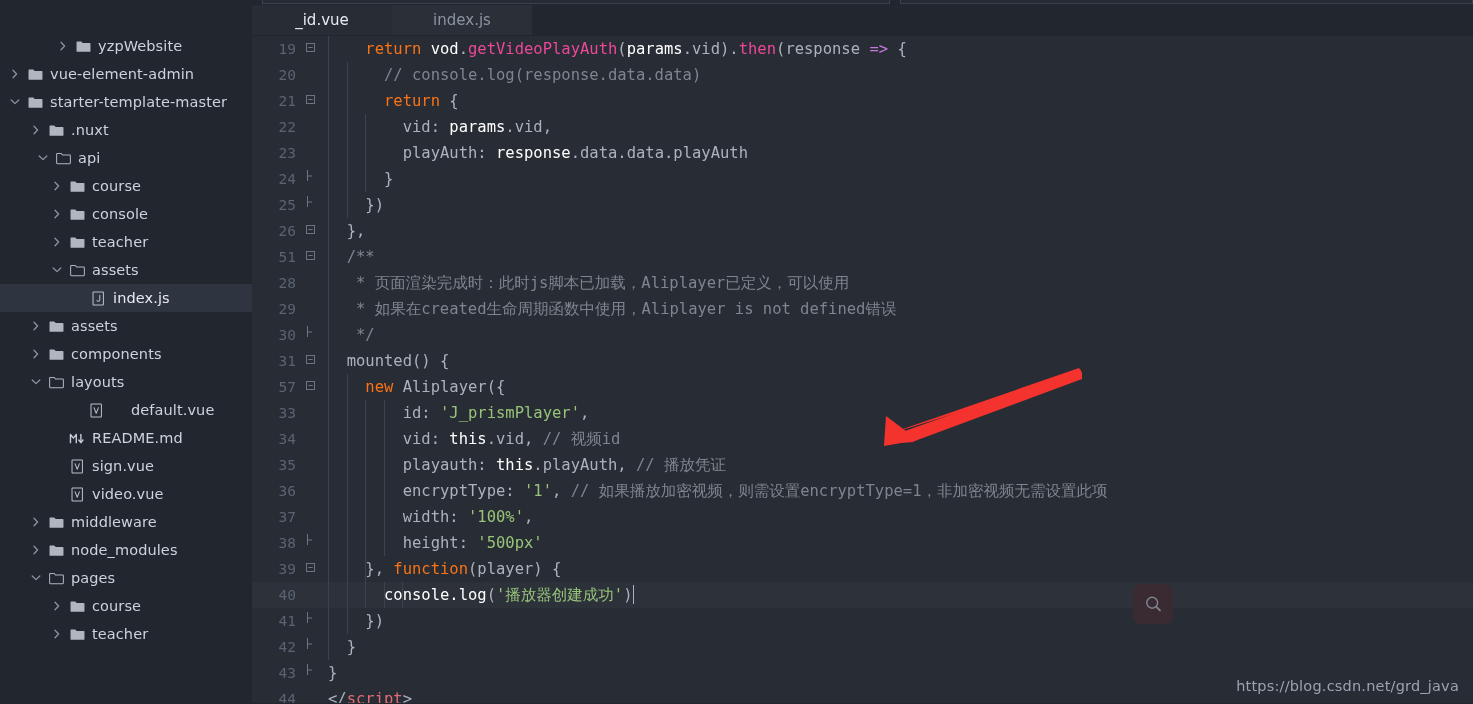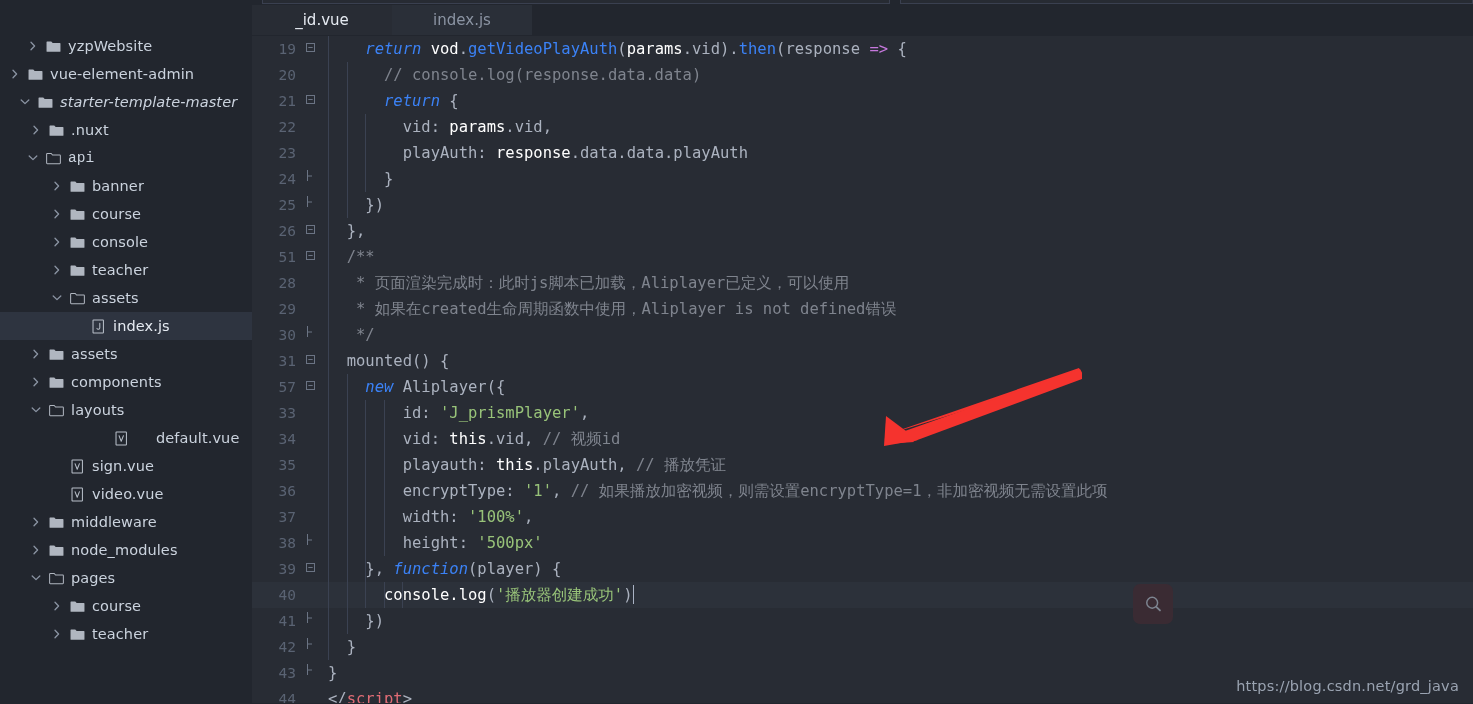--- a/index.html
+++ b/index.html
@@ -136,22 +136,22 @@
     color: #abb2bf;
   }
 
   
   .guide {
     position: absolute; top: 0; width: 1px; height: 26px;
     background: #3b4252;
   }
 
   
-  .kw   { color: #3b82f6; font-style: italic; }
-  .fn   { color: #3b82f6; }
+  .kw   { color: #f97316; }
+  .fn   { color: #ec4899; }
   .var  { color: #ffffff; }
   .str  { color: #98c379; }
   .cmt  { color: #7f848e; }
   .pun  { color: #abb2bf; }
   .plain{ color: #abb2bf; }
   .cyan { color: #ffffff; }
   .arrow{ color: #c678dd; }
   .tag  { color: #e06c75; }
 
   
@@ -195,21 +195,21 @@
 <body>
 
 <div id="app">
 
   <div class="topstrip">
     <div class="seg" style="left:262px;width:628px;"></div>
     <div class="seg" style="left:900px;width:573px;"></div>
   </div>
 
   <div class="sidebar" id="sidebar">
-      <div class="tree-row" style="padding-left: 24px;">
+      <div class="tree-row" style="padding-left: 14px; margin-left: 40px;">
         <span class="twisty">
           <svg width="10" height="10" viewBox="0 0 10 10">
             <path d="M3 1.2 L6.6 5 L3 8.8" stroke="#8b94a3" stroke-width="1.3" fill="none" stroke-linecap="round" stroke-linejoin="round"></path>
           </svg>
         </span>
         <span class="ficon">
           <svg width="15" height="13" viewBox="0 0 16 14">
             <path d="M0.5 2.2 A0.7 0.7 0 0 1 1.2 1.5 H5.6 L7.1 3.2 H14.8 A0.7 0.7 0 0 1 15.5 3.9 V12 A0.7 0.7 0 0 1 14.8 12.7 H1.2 A0.7 0.7 0 0 1 0.5 12 Z" fill="#b0b6c0"></path>
           </svg>
         </span>
@@ -221,21 +221,21 @@
             <path d="M3 1.2 L6.6 5 L3 8.8" stroke="#8b94a3" stroke-width="1.3" fill="none" stroke-linecap="round" stroke-linejoin="round"></path>
           </svg>
         </span>
         <span class="ficon">
           <svg width="15" height="13" viewBox="0 0 16 14">
             <path d="M0.5 2.2 A0.7 0.7 0 0 1 1.2 1.5 H5.6 L7.1 3.2 H14.8 A0.7 0.7 0 0 1 15.5 3.9 V12 A0.7 0.7 0 0 1 14.8 12.7 H1.2 A0.7 0.7 0 0 1 0.5 12 Z" fill="#b0b6c0"></path>
           </svg>
         </span>
         <span class="tree-label">vue-element-admin</span>
       </div>
-      <div class="tree-row" style="padding-left: 16px; font-style: italic;">
+      <div class="tree-row" style="padding-left: 6px;">
         <span class="twisty">
           <svg width="10" height="10" viewBox="0 0 10 10">
             <path d="M1.2 3 L5 6.6 L8.8 3" stroke="#8b94a3" stroke-width="1.3" fill="none" stroke-linecap="round" stroke-linejoin="round"></path>
           </svg>
         </span>
         <span class="ficon">
           <svg width="15" height="13" viewBox="0 0 16 14">
             <path d="M0.5 2.2 A0.7 0.7 0 0 1 1.2 1.5 H5.6 L7.1 3.2 H14.8 A0.7 0.7 0 0 1 15.5 3.9 V12 A0.7 0.7 0 0 1 14.8 12.7 H1.2 A0.7 0.7 0 0 1 0.5 12 Z" fill="#b0b6c0"></path>
           </svg>
         </span>
@@ -247,45 +247,32 @@
             <path d="M3 1.2 L6.6 5 L3 8.8" stroke="#8b94a3" stroke-width="1.3" fill="none" stroke-linecap="round" stroke-linejoin="round"></path>
           </svg>
         </span>
         <span class="ficon">
           <svg width="15" height="13" viewBox="0 0 16 14">
             <path d="M0.5 2.2 A0.7 0.7 0 0 1 1.2 1.5 H5.6 L7.1 3.2 H14.8 A0.7 0.7 0 0 1 15.5 3.9 V12 A0.7 0.7 0 0 1 14.8 12.7 H1.2 A0.7 0.7 0 0 1 0.5 12 Z" fill="#b0b6c0"></path>
           </svg>
         </span>
         <span class="tree-label">.nuxt</span>
       </div>
-      <div class="tree-row" style="padding-left: 24px; font-family: Liberation Mono, monospace;">
+      <div class="tree-row" style="padding-left: 34px;">
         <span class="twisty">
           <svg width="10" height="10" viewBox="0 0 10 10">
             <path d="M1.2 3 L5 6.6 L8.8 3" stroke="#8b94a3" stroke-width="1.3" fill="none" stroke-linecap="round" stroke-linejoin="round"></path>
           </svg>
         </span>
         <span class="ficon">
           <svg width="15" height="13" viewBox="0 0 16 14">
             <path d="M0.6 2.3 A0.7 0.7 0 0 1 1.3 1.6 H5.5 L7 3.3 H14.7 A0.7 0.7 0 0 1 15.4 4 V11.9 A0.7 0.7 0 0 1 14.7 12.6 H1.3 A0.7 0.7 0 0 1 0.6 11.9 Z" fill="none" stroke="#b0b6c0" stroke-width="1.1"></path>
           </svg>
         </span>
         <span class="tree-label">api</span>
-      </div>
-      <div class="tree-row" style="padding-left: 48px;">
-        <span class="twisty">
-          <svg width="10" height="10" viewBox="0 0 10 10">
-            <path d="M3 1.2 L6.6 5 L3 8.8" stroke="#8b94a3" stroke-width="1.3" fill="none" stroke-linecap="round" stroke-linejoin="round"></path>
-          </svg>
-        </span>
-        <span class="ficon">
-          <svg width="15" height="13" viewBox="0 0 16 14">
-            <path d="M0.5 2.2 A0.7 0.7 0 0 1 1.2 1.5 H5.6 L7.1 3.2 H14.8 A0.7 0.7 0 0 1 15.5 3.9 V12 A0.7 0.7 0 0 1 14.8 12.7 H1.2 A0.7 0.7 0 0 1 0.5 12 Z" fill="#b0b6c0"></path>
-          </svg>
-        </span>
-        <span class="tree-label">banner</span>
       </div>
       <div class="tree-row" style="padding-left: 48px;">
         <span class="twisty">
           <svg width="10" height="10" viewBox="0 0 10 10">
             <path d="M3 1.2 L6.6 5 L3 8.8" stroke="#8b94a3" stroke-width="1.3" fill="none" stroke-linecap="round" stroke-linejoin="round"></path>
           </svg>
         </span>
         <span class="ficon">
           <svg width="15" height="13" viewBox="0 0 16 14">
             <path d="M0.5 2.2 A0.7 0.7 0 0 1 1.2 1.5 H5.6 L7.1 3.2 H14.8 A0.7 0.7 0 0 1 15.5 3.9 V12 A0.7 0.7 0 0 1 14.8 12.7 H1.2 A0.7 0.7 0 0 1 0.5 12 Z" fill="#b0b6c0"></path>
@@ -374,29 +361,40 @@
             <path d="M1.2 3 L5 6.6 L8.8 3" stroke="#8b94a3" stroke-width="1.3" fill="none" stroke-linecap="round" stroke-linejoin="round"></path>
           </svg>
         </span>
         <span class="ficon">
           <svg width="15" height="13" viewBox="0 0 16 14">
             <path d="M0.6 2.3 A0.7 0.7 0 0 1 1.3 1.6 H5.5 L7 3.3 H14.7 A0.7 0.7 0 0 1 15.4 4 V11.9 A0.7 0.7 0 0 1 14.7 12.6 H1.3 A0.7 0.7 0 0 1 0.6 11.9 Z" fill="none" stroke="#b0b6c0" stroke-width="1.1"></path>
           </svg>
         </span>
         <span class="tree-label">layouts</span>
       </div>
-      <div class="tree-row" style="padding-left: 72px; gap: 20px;">
+      <div class="tree-row" style="padding-left: 47px; gap: 20px;">
         <span class="twisty"></span>
         <span class="ficon">
           <svg width="13" height="15" viewBox="0 0 14 16">
             <rect x="1.1" y="0.9" width="11.2" height="14.2" rx="0.6" fill="none" stroke="#b9c0ca" stroke-width="1.1"></rect>
             <path d="M4.2 4.6 L6.7 11 L9.2 4.6" stroke="#b9c0ca" stroke-width="1.1" fill="none" stroke-linejoin="round"></path>
           </svg>
         </span>
         <span class="tree-label">default.vue</span>
+      </div>
+      <div class="tree-row" style="padding-left: 48px;">
+        <span class="twisty"></span>
+        <span class="ficon">
+          <svg width="17" height="15" viewBox="0 0 18 16">
+            <path d="M1.5 12.4 V3.6 L4.6 7.6 L7.7 3.6 V12.4" stroke="#c6ccd6" stroke-width="1.5" fill="none" stroke-linejoin="round" stroke-linecap="round"></path>
+            <path d="M12.6 3.6 V12.2" stroke="#c6ccd6" stroke-width="1.5" stroke-linecap="round"></path>
+            <path d="M10.4 9.6 L12.6 12.4 L14.8 9.6" stroke="#c6ccd6" stroke-width="1.5" fill="none" stroke-linejoin="round" stroke-linecap="round"></path>
+          </svg>
+        </span>
+        <span class="tree-label">README.md</span>
       </div>
       <div class="tree-row" style="padding-left: 48px;">
         <span class="twisty"></span>
         <span class="ficon">
           <svg width="13" height="15" viewBox="0 0 14 16">
             <rect x="1.1" y="0.9" width="11.2" height="14.2" rx="0.6" fill="none" stroke="#b9c0ca" stroke-width="1.1"></rect>
             <path d="M4.2 4.6 L6.7 11 L9.2 4.6" stroke="#b9c0ca" stroke-width="1.1" fill="none" stroke-linejoin="round"></path>
           </svg>
         </span>
         <span class="tree-label">sign.vue</span>

